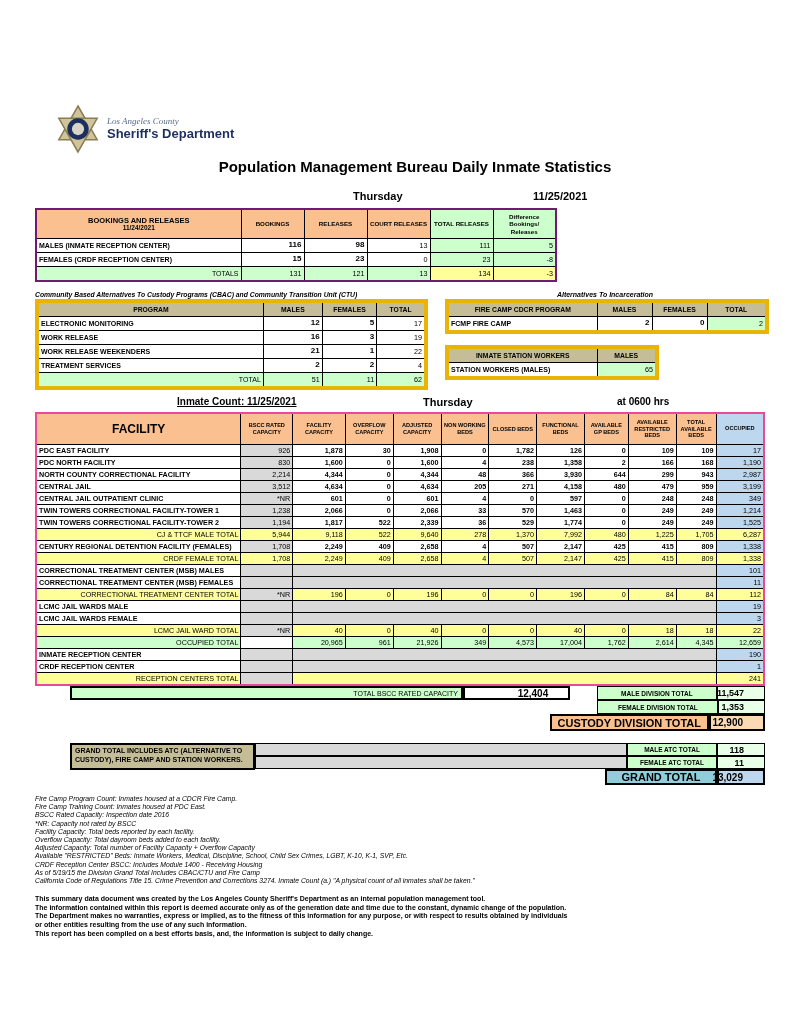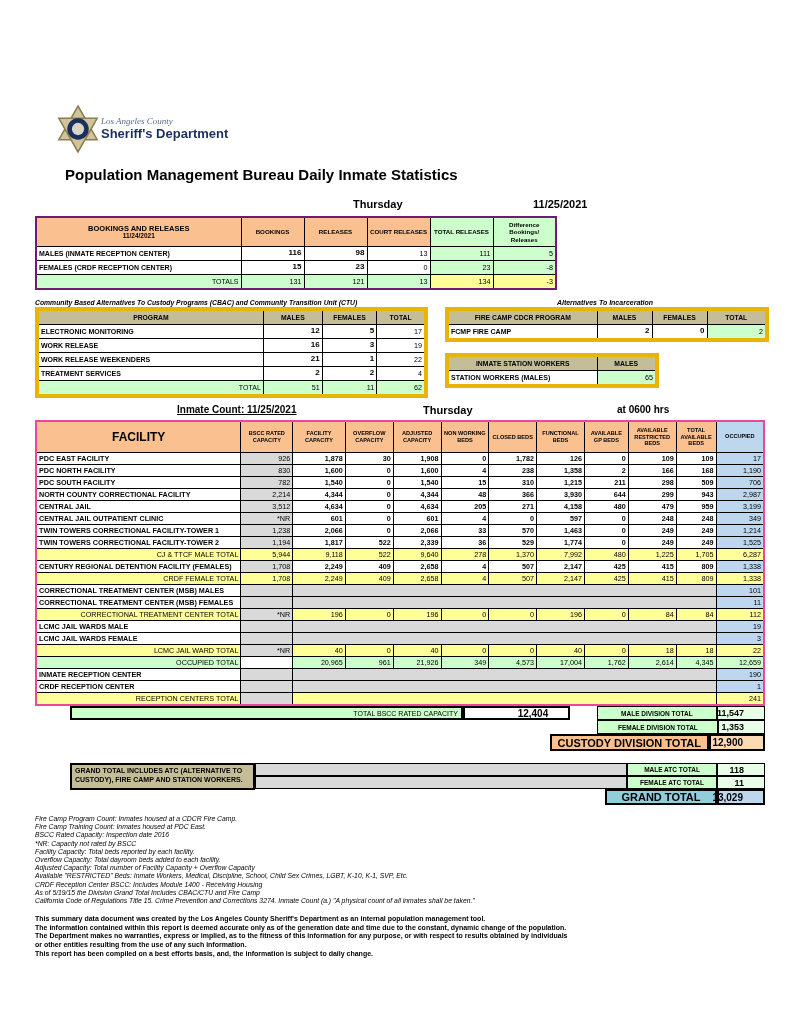--- a/index.html
+++ b/index.html
@@ -2,24 +2,24 @@
 <html><head>
 <meta charset="utf-8">
 <style>
   html,body{margin:0;padding:0;}
   body{width:791px;height:1024px;background:#fff;position:relative;overflow:hidden;
        font-family:"Liberation Sans",sans-serif;color:#000;}
   .page{padding:0 26px 0 35px;}
   
   .logo-row{margin:104px 0 0 20px;display:flex;align-items:center;height:50px;}
   .logo-star{width:46px;height:50px;}
-  .logo-text{margin-left:0;line-height:1.05;}
+  .logo-text{margin-left:6px;line-height:1.05;}
   .agency1{font-style:italic;font-size:9px;color:#5a6b8c;font-family:"Liberation Serif",serif;}
   .agency2{font-weight:bold;font-size:13px;color:#1c2f5e;}
-  .doc-title{font-weight:bold;font-size:15px;margin-top:12px;padding-left:30px;}
+  .doc-title{text-align:center;font-weight:bold;font-size:15px;margin-top:4px;padding-left:30px;}
   .dayline{position:relative;height:15px;margin-top:15px;font-weight:bold;font-size:11px;}
   .dayline .day{position:absolute;left:318px;}
   .dayline .date{position:absolute;left:498px;}
   
   table{border-collapse:collapse;table-layout:fixed;}
   td,th{border:1px solid #000;padding:0 2px;overflow:hidden;white-space:nowrap;height:13px;line-height:1.05;}
   .num{text-align:right;}
   .b{font-weight:bold;font-size:8px;}
   .sm{font-size:7.2px;}
   .bg-orange{background:#FAC090;}
@@ -309,34 +309,20 @@
           <td class="num b">1,600</td>
           <td class="num b">4</td>
           <td class="num b">238</td>
           <td class="num b">1,358</td>
           <td class="num b">2</td>
           <td class="num b">166</td>
           <td class="num b">168</td>
           <td class="num sm bg-blue">1,190</td>
         </tr>
         <tr>
-          <td class="flab">PDC SOUTH FACILITY</td>
-          <td class="num sm bg-gray">782</td>
-          <td class="num b">1,540</td>
-          <td class="num b">0</td>
-          <td class="num b">1,540</td>
-          <td class="num b">15</td>
-          <td class="num b">310</td>
-          <td class="num b">1,215</td>
-          <td class="num b">211</td>
-          <td class="num b">298</td>
-          <td class="num b">509</td>
-          <td class="num sm bg-blue">706</td>
-        </tr>
-        <tr>
           <td class="flab">NORTH COUNTY CORRECTIONAL FACILITY</td>
           <td class="num sm bg-gray">2,214</td>
           <td class="num b">4,344</td>
           <td class="num b">0</td>
           <td class="num b">4,344</td>
           <td class="num b">48</td>
           <td class="num b">366</td>
           <td class="num b">3,930</td>
           <td class="num b">644</td>
           <td class="num b">299</td>

